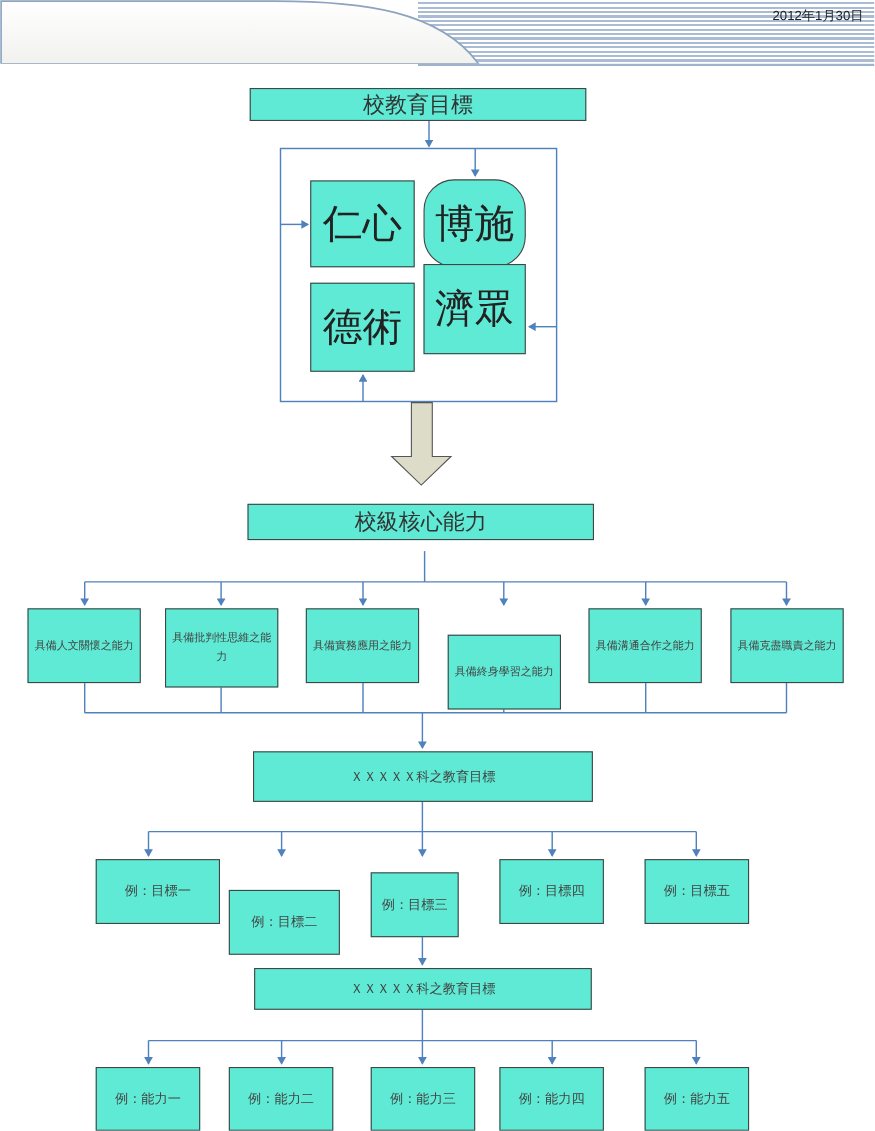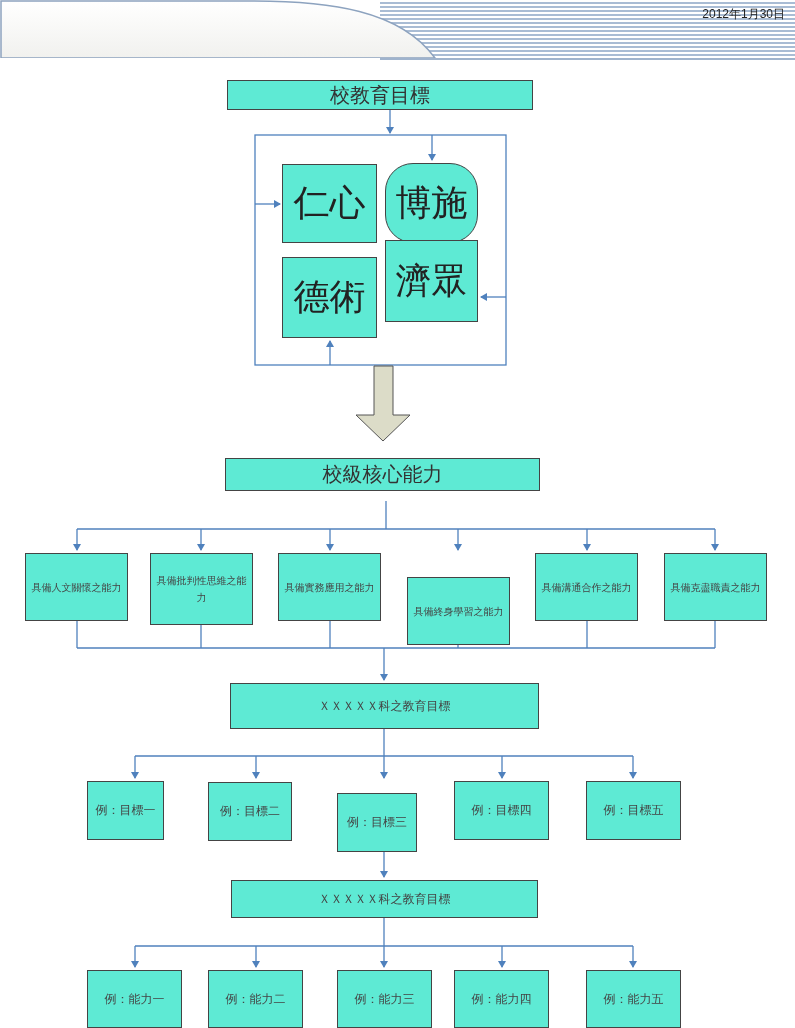--- a/index.html
+++ b/index.html
@@ -145,24 +145,24 @@
   <span>具備溝通合作之能力</span>
   </div>
 <div class="box mid" style="left:664px; top:553px; width:103px; height:68px;">
   <span>具備克盡職責之能力</span>
   </div>
 
 <div class="box small" style="left:230px; top:683px; width:309px; height:46px;">
   <span>ＸＸＸＸＸ科之教育目標</span>
 </div>
 
-<div class="box small" style="left:87px; top:781px; width:77px; height:59px;">
+<div class="box small" style="left:87px; top:781px; width:113px; height:59px;">
   <span>例：目標一</span>
   </div>
-<div class="box small" style="left:208px; top:782px; width:84px; height:59px;">
+<div class="box small" style="left:208px; top:809px; width:101px; height:59px;">
   <span>例：目標二</span>
   </div>
 <div class="box small" style="left:337px; top:781px; width:80px; height:59px;margin-top:12px;">
   <span>例：目標三</span>
   </div>
 <div class="box small" style="left:454px; top:781px; width:95px; height:59px;">
   <span>例：目標四</span>
   </div>
 <div class="box small" style="left:586px; top:781px; width:95px; height:59px;">
   <span>例：目標五</span>

